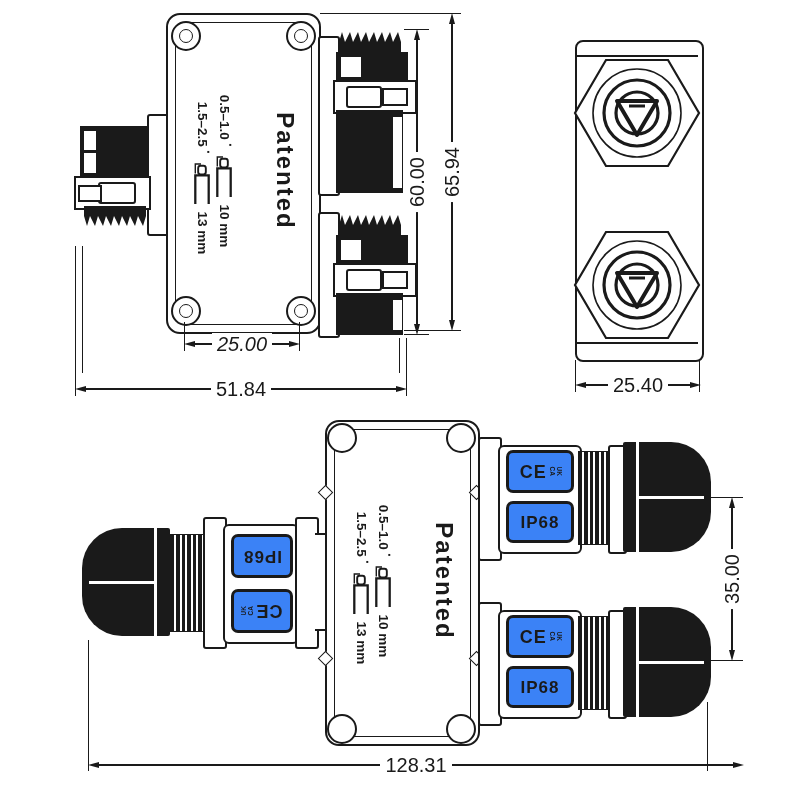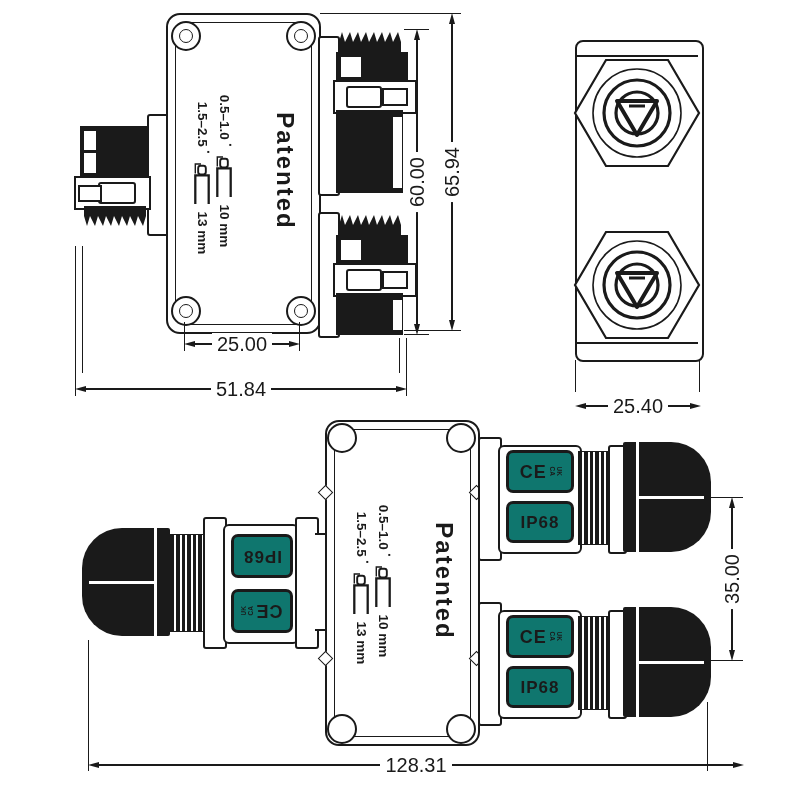--- a/index.html
+++ b/index.html
@@ -39,21 +39,21 @@
         border-color:transparent transparent #1a1a1a transparent;}
   .ar-d{width:0;height:0;border-style:solid;border-width:11px 3.5px 0 3.5px;
         border-color:#1a1a1a transparent transparent transparent;}
   
   .wbox{position:absolute;background:#fff;border:2px solid #1a1a1a;}
   .bbox{position:absolute;background:#1a1a1a;}
   .flange{position:absolute;background:#fff;border:2px solid #1a1a1a;border-radius:3px;}
   .threads{position:absolute;border:1.5px solid #1a1a1a;
            background:repeating-linear-gradient(90deg,#1a1a1a 0 3.5px,#fff 3.5px 5.5px);}
   .barrel{position:absolute;background:#fff;border:2.5px solid #1a1a1a;border-radius:6px;}
-  .plate{position:absolute;background:#0f766e;border:3px solid #1a1a1a;border-radius:7px;
+  .plate{position:absolute;background:#3b82f6;border:3px solid #1a1a1a;border-radius:7px;
          display:flex;align-items:center;justify-content:center;}
   .plate-in{display:flex;align-items:center;justify-content:center;gap:4px;}
   .flip{transform:rotate(180deg);}
   .ce-txt{font-weight:bold;font-size:18px;letter-spacing:1px;line-height:1;}
   .ukca{display:flex;flex-direction:column;font-size:6.5px;font-weight:bold;line-height:1.1;
         transform:rotate(90deg);text-align:center;}
   .ip68-txt{font-weight:bold;font-size:17px;letter-spacing:1px;line-height:1;}
   .dome-r{position:absolute;background:#1a1a1a;border-radius:2px 40px 40px 2px;}
   .dome-r::before{content:"";position:absolute;left:13px;top:0;bottom:0;width:3px;background:#fff;}
   .dome-r::after{content:"";position:absolute;left:16px;right:7px;top:calc(50% - 1.5px);height:3px;background:#fff;}
@@ -142,21 +142,21 @@
     <div class="ln" style="left:299px;top:322px;width:1.3px;height:29px;"></div>
     <div class="ln" style="left:82px;top:246px;width:1.3px;height:127px;"></div>
     <div class="ln" style="left:399px;top:338px;width:1.3px;height:35px;"></div>
     <div class="ln" style="left:75px;top:246px;width:1.3px;height:150px;"></div>
     <div class="ln" style="left:406px;top:338px;width:1.3px;height:58px;"></div>
     <div class="ln" style="left:404px;top:29px;width:25px;height:1.3px;"></div>
     <div class="ln" style="left:404px;top:334px;width:25px;height:1.3px;"></div>
     <div class="ln" style="left:320px;top:13px;width:141px;height:1.3px;"></div>
     <div class="ln" style="left:404px;top:330px;width:57px;height:1.3px;"></div>
 
-    <div class="dim-h" style="left:184px;top:334px;width:116px;">
+    <div class="dim-h" style="left:184px;top:334px;width:116px;font-style:italic;">
       <div class="ar-l"></div>
         <div class="seg"></div>
       <span class="lbl">25.00</span>
       <div class="seg"></div>
         <div class="ar-r"></div>
     </div>
     <div class="dim-h" style="left:75px;top:379px;width:332px;">
       <div class="ar-l"></div>
         <div class="seg"></div>
       <span class="lbl">51.84</span>
@@ -196,21 +196,21 @@
       <polygon points="2,64 33,11 95,11 126,64 95,117 33,117" fill="#fff" stroke="#1a1a1a" stroke-width="2.2"></polygon>
       <circle cx="64" cy="64" r="44" fill="none" stroke="#1a1a1a" stroke-width="1.6"></circle>
       <circle cx="64" cy="64" r="33" fill="none" stroke="#1a1a1a" stroke-width="3.2"></circle>
       <circle cx="64" cy="64" r="21" fill="none" stroke="#1a1a1a" stroke-width="3.2"></circle>
       <path d="M44 52 L84 52 L64 86 Z" fill="none" stroke="#1a1a1a" stroke-width="4" stroke-linejoin="round"></path>
       <path d="M56 57 H72" stroke="#1a1a1a" stroke-width="3"></path>
     </svg>
 
     <div class="ln" style="left:75px;top:360px;width:1.3px;height:32px;"></div>
     <div class="ln" style="left:199px;top:360px;width:1.3px;height:32px;"></div>
-    <div class="dim-h" style="left:75px;top:375px;width:126px;margin-top:21px;">
+    <div class="dim-h" style="left:75px;top:375px;width:126px;">
       <div class="ar-l"></div>
         <div class="seg"></div>
       <span class="lbl">25.40</span>
       <div class="seg"></div>
         <div class="ar-r"></div>
     </div>
   </div>
 
   <div class="abs" style="left:0;top:400px;width:800px;height:400px;">
 

